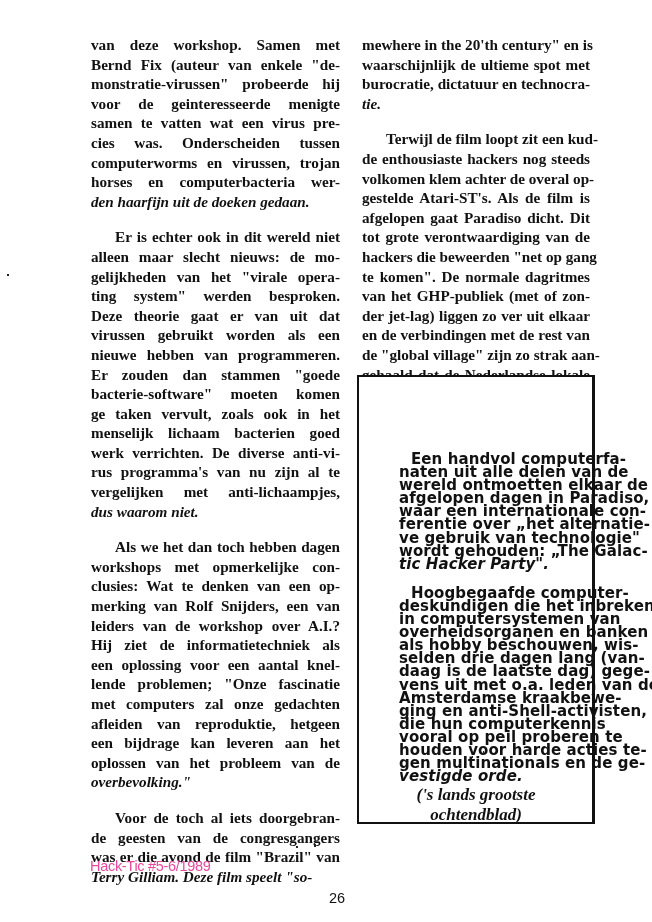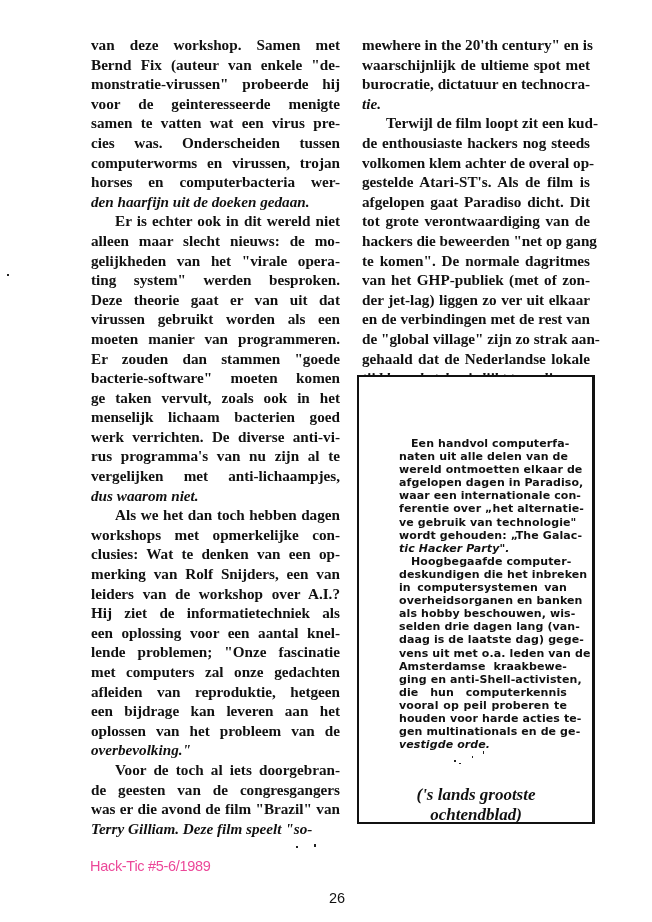--- a/index.html
+++ b/index.html
@@ -9,30 +9,30 @@
     font-family: "Liberation Serif", "DejaVu Serif", serif;
     font-weight: bold;
     font-size: 15.2px;
     line-height: 19.6px;
     color: #111;
   }
   .left-col { left: 91px; top: 35px; width: 249px; }
   .right-col { left: 362px; top: 35px; width: 228px; }
   .line { display: block; text-align: justify; text-align-last: justify; white-space: nowrap; }
   .line.last { text-align-last: left; font-style: italic; }
-  .line.ind { padding-left: 24px; }
+  .line.ind { padding-left: 24px; margin-top: 16px; }
   .inset-box {
     position: absolute; left: 357px; top: 375px; width: 233px; height: 445px;
     border: 2px solid #111; border-top-width: 2px; border-right-width: 3px;
     background: #fff;
   }
   .clip {
     position: absolute; left: 40px; top: 60px; width: 168px;
     font-family: "DejaVu Sans", "Liberation Sans", sans-serif;
-    font-weight: bold; font-size: 11px; line-height: 13.1px; color: #111;
+    font-weight: bold; font-size: 15px; line-height: 13.1px; color: #111;
   }
   .clip .line { letter-spacing: 0.1px; }
   .clip .line.ind { padding-left: 12px; }
   .attribution {
     position: absolute; left: 10px; top: 408px; width: 214px; text-align: center;
     font-family: "Liberation Serif", "DejaVu Serif", serif;
     font-style: italic; font-weight: bold; font-size: 17px; color: #111;
   }
   .speck { position: absolute; background: #222; }
   .footer-title {
@@ -58,21 +58,21 @@
     <span class="line">cies was. Onderscheiden tussen</span>
     <span class="line">computerworms en virussen, trojan</span>
     <span class="line">horses en computerbacteria wer-</span>
     <span class="line last">den haarfijn uit de doeken gedaan.</span>
     <span class="line ind">Er is echter ook in dit wereld niet</span>
     <span class="line">alleen maar slecht nieuws: de mo-</span>
     <span class="line">gelijkheden van het "virale opera-</span>
     <span class="line">ting system" werden besproken.</span>
     <span class="line">Deze theorie gaat er van uit dat</span>
     <span class="line">virussen gebruikt worden als een</span>
-    <span class="line">moeten manier van programmeren.</span>
+    <span class="line">nieuwe hebben van programmeren.</span>
     <span class="line">Er zouden dan stammen "goede</span>
     <span class="line">bacterie-software" moeten komen</span>
     <span class="line">ge taken vervult, zoals ook in het</span>
     <span class="line">menselijk lichaam bacterien goed</span>
     <span class="line">werk verrichten. De diverse anti-vi-</span>
     <span class="line">rus programma's van nu zijn al te</span>
     <span class="line">vergelijken met anti-lichaampjes,</span>
     <span class="line last">dus waarom niet.</span>
     <span class="line ind">Als we het dan toch hebben dagen</span>
     <span class="line">workshops met opmerkelijke con-</span>

